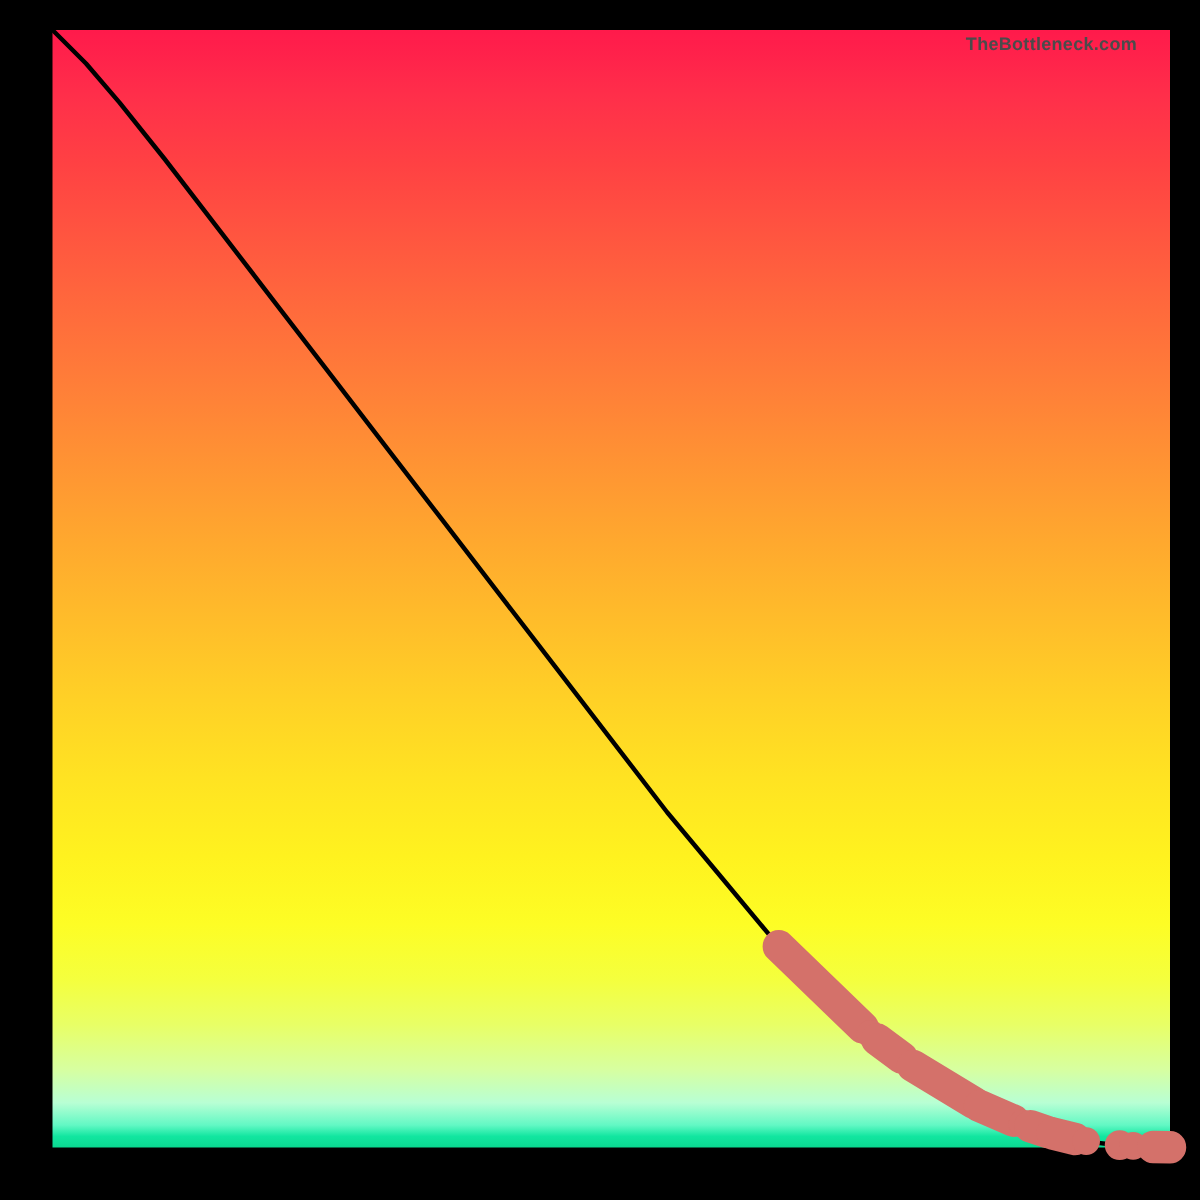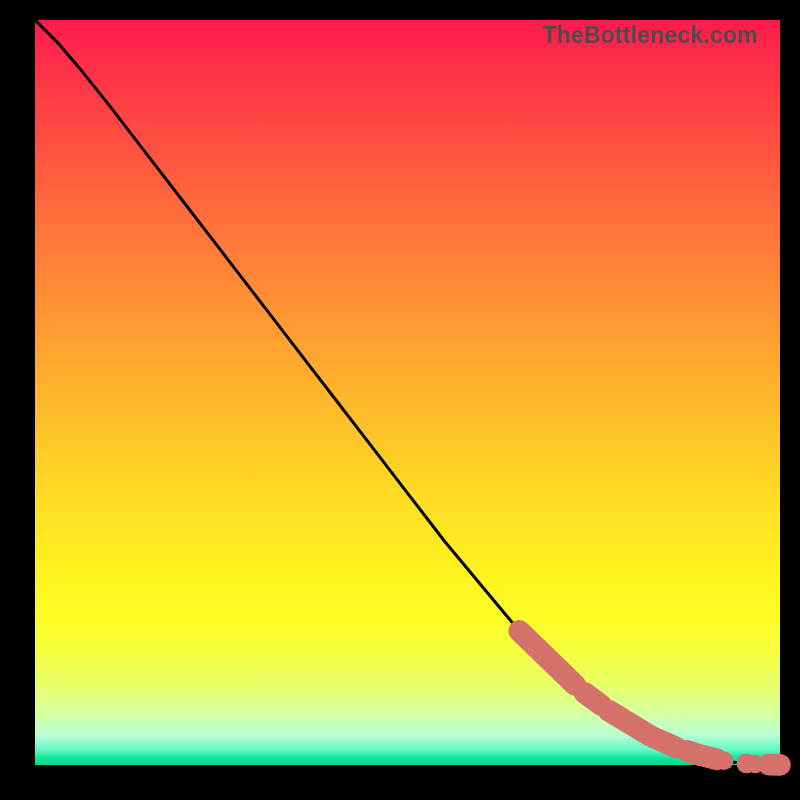--- a/index.html
+++ b/index.html
@@ -45,21 +45,21 @@
       #62f8c4 98%,
       #12e6a0 99%,
       #0ad890 100%
     );
   }
   .watermark {
     position: absolute;
     right: 22px;
     top: 2px;
     font-family: Arial, Helvetica, sans-serif;
-    font-size: 23px;
+    font-size: 12px;
     font-weight: 600;
     color: #4b4b4b;
     letter-spacing: 0.2px;
   }
   svg.curve {
     position: absolute;
     left: 0;
     top: 0;
     width: 745px;
     height: 745px;

